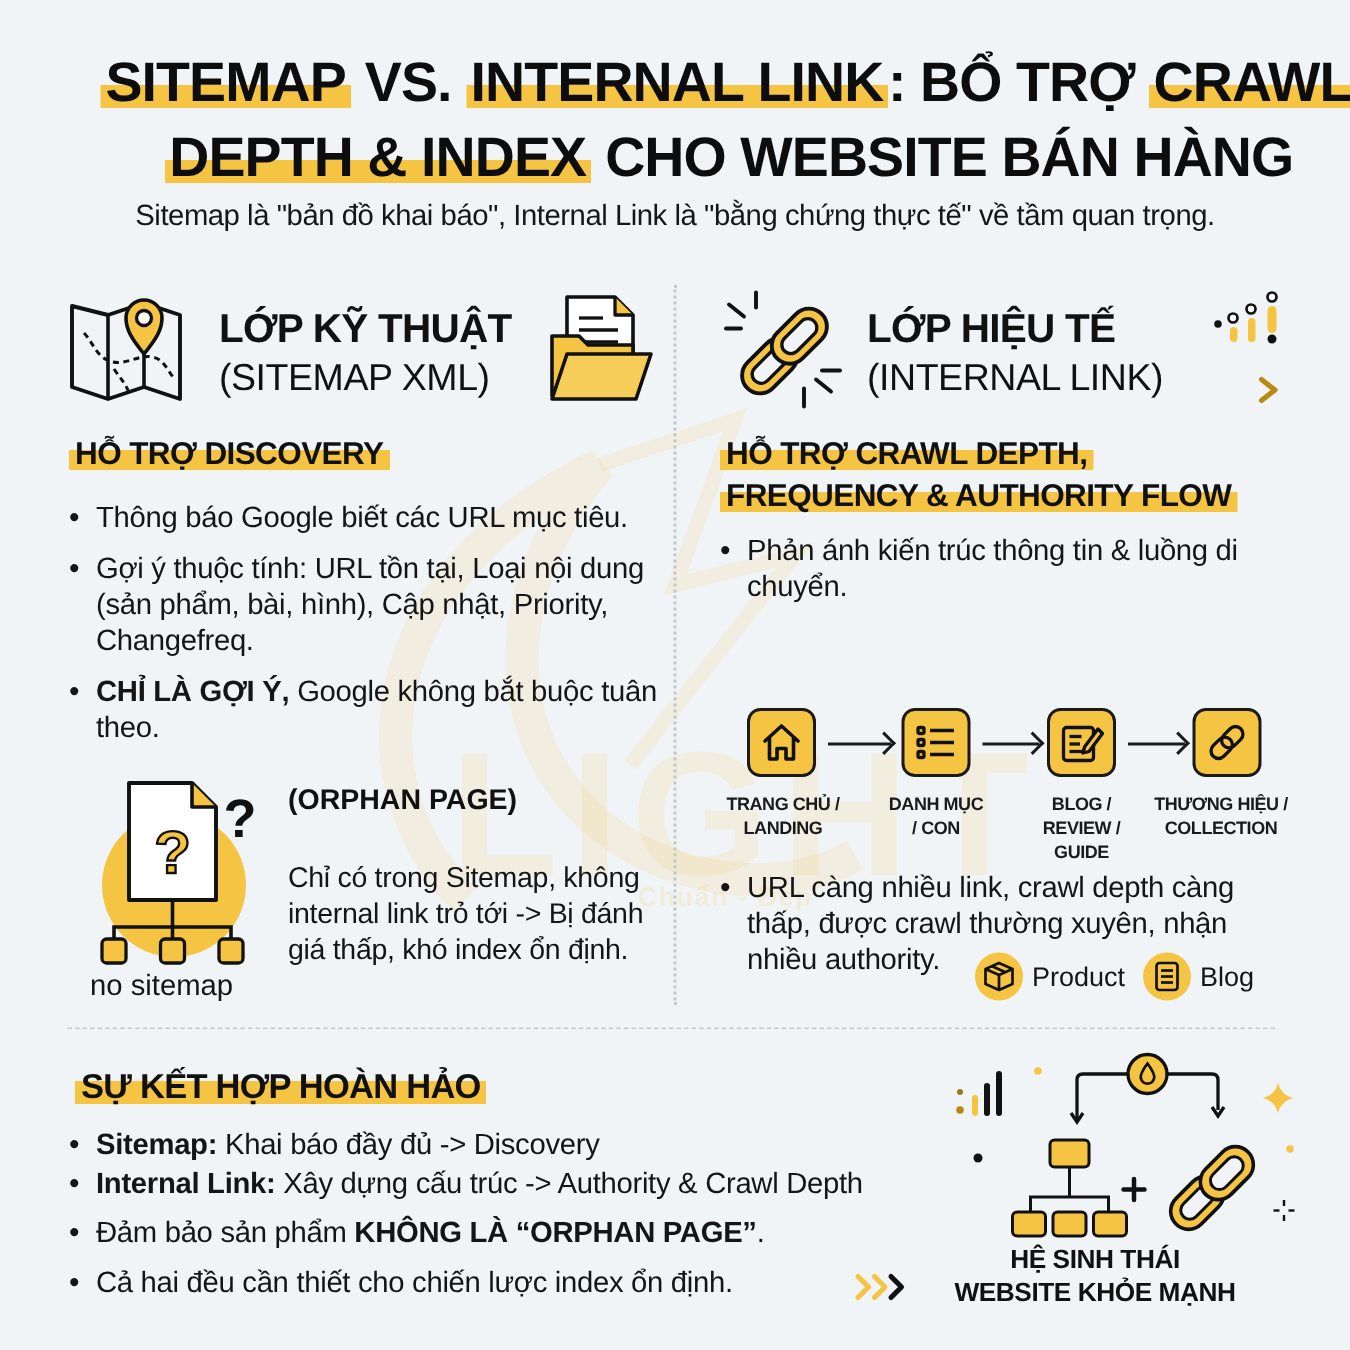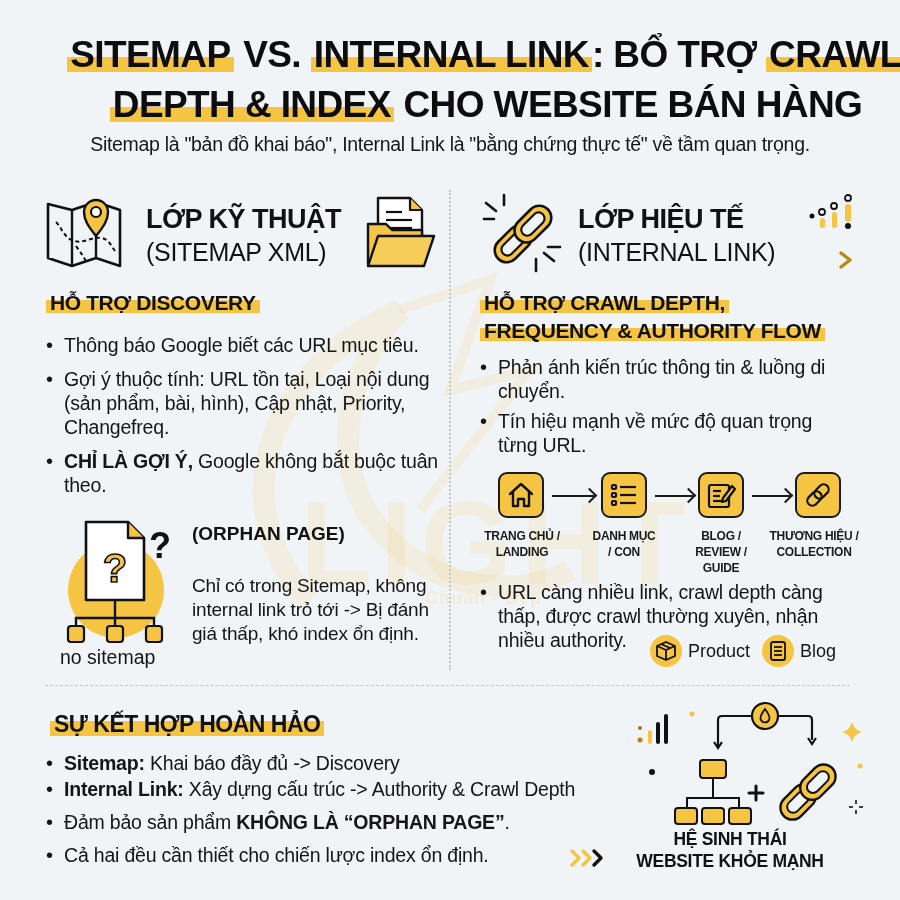--- a/index.html
+++ b/index.html
@@ -179,21 +179,20 @@
   <path d="M3 3 L12 10 L3 17" fill="none" stroke="#b88a10" stroke-width="3.4" stroke-linecap="round" stroke-linejoin="round"></path>
 </svg>
 
 <div class="abs sec-head" style="left:480px;top:289px">
   <div><span class="hl-box">HỖ TRỢ CRAWL DEPTH,</span></div>
   <div><span class="hl-box">FREQUENCY &amp; AUTHORITY FLOW</span></div>
 </div>
 
 <ul class="abs bul" style="left:476px;top:355px;width:370px">
   <li style="margin-bottom:6px"><span>Phản ánh kiến trúc thông tin &amp; luồng di chuyển.</span></li>
-  <li><span>Tín hiệu mạnh về mức độ quan trọng từng URL.</span></li>
 </ul>
 
 <div class="abs flow-box" style="left:498px;top:472px">
   <svg width="30" height="30" viewBox="0 0 30 30">
     <path d="M4 14 L15 4 L26 14 M7 12 L7 26 L12 26 L12 19 L18 19 L18 26 L23 26 L23 12" fill="none" stroke="#111" stroke-width="2.4" stroke-linejoin="round" stroke-linecap="round"></path>
   </svg>
 </div>
 <div class="arrow" style="left:552px;top:495px;width:42px"></div>
 <div class="abs flow-box" style="left:601px;top:472px">
   <svg width="30" height="30" viewBox="0 0 30 30">

